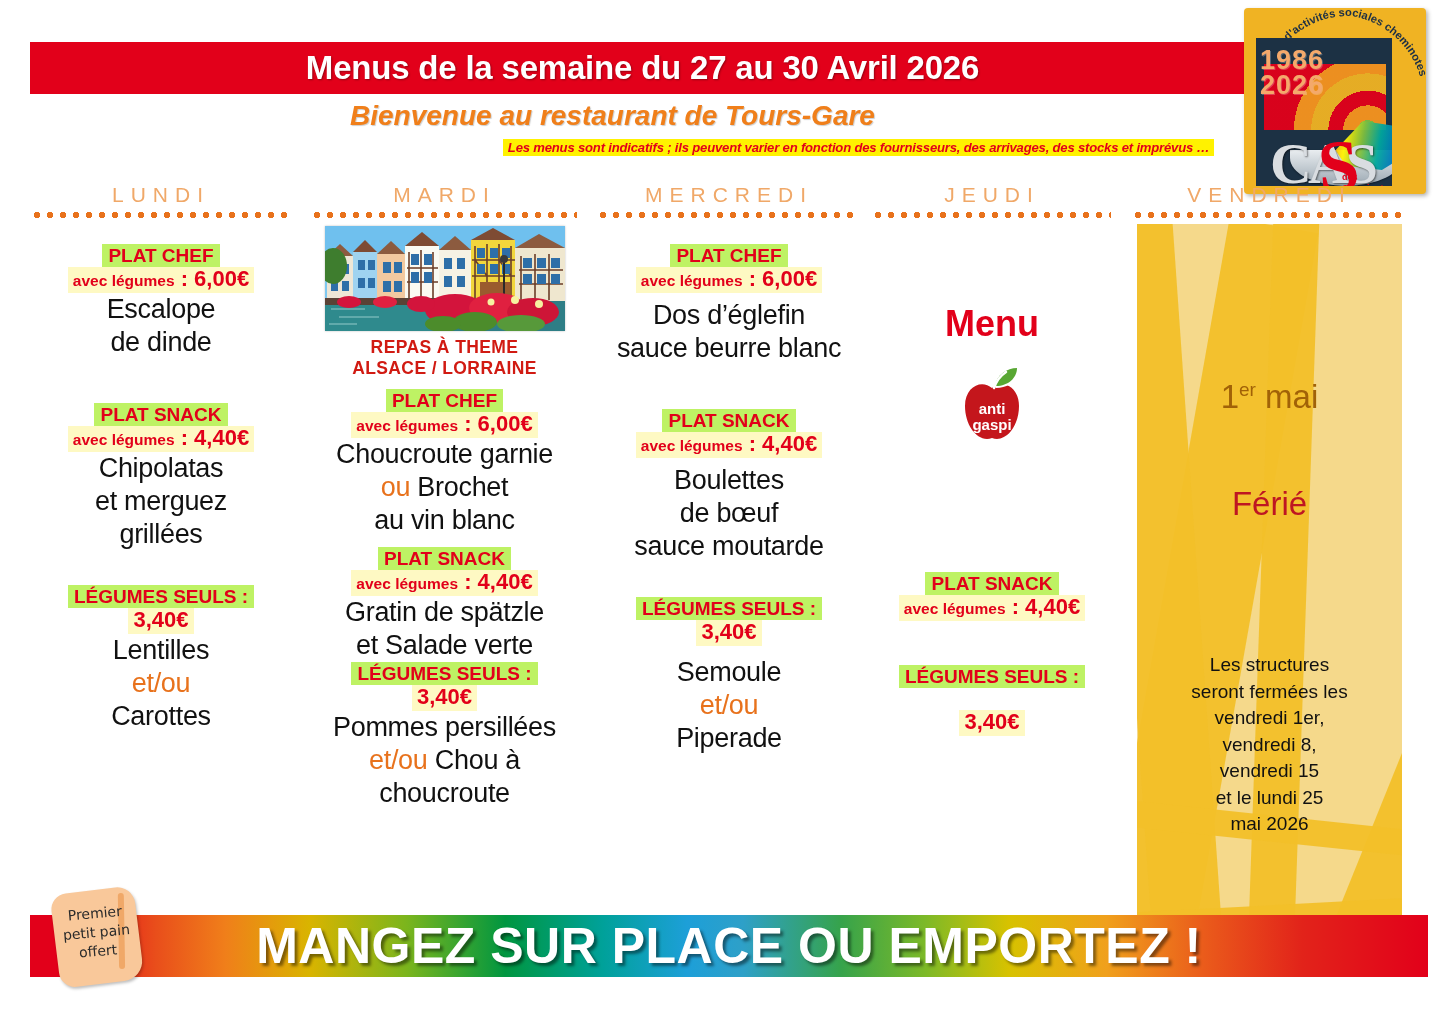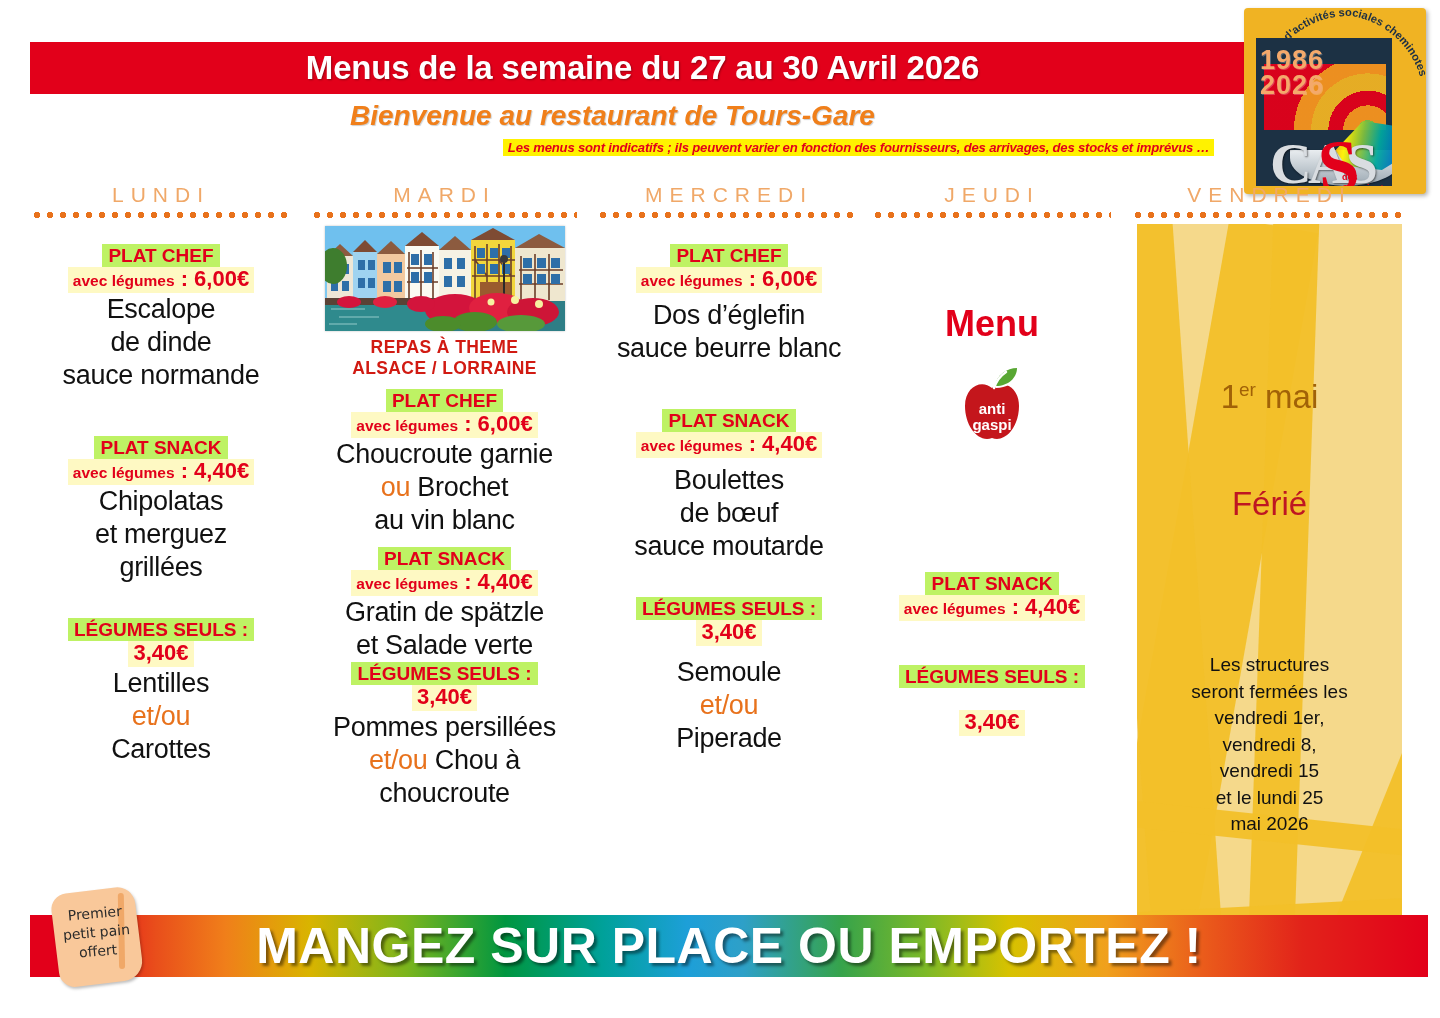--- a/index.html
+++ b/index.html
@@ -278,21 +278,20 @@
 
         <div class="sp18"></div>
         <div>
           <span class="tag">PLAT CHEF</span>
         </div>
         <div>
           <span class="tagline2"><span class="lbl">avec légumes</span><span class="price"> : </span><span class="price">6,00€</span></span>
         </div>
         <div class="dish">Escalope</div>
         <div class="dish">de dinde</div>
-        <div class="dish">sauce normande</div>
 
         <div class="sp44"></div>
         <div>
           <span class="tag">PLAT SNACK</span>
         </div>
         <div>
           <span class="tagline2"><span class="lbl">avec légumes</span><span class="price"> : </span><span class="price">4,40€</span></span>
         </div>
         <div class="dish">Chipolatas</div>
         <div class="dish">et merguez</div>

